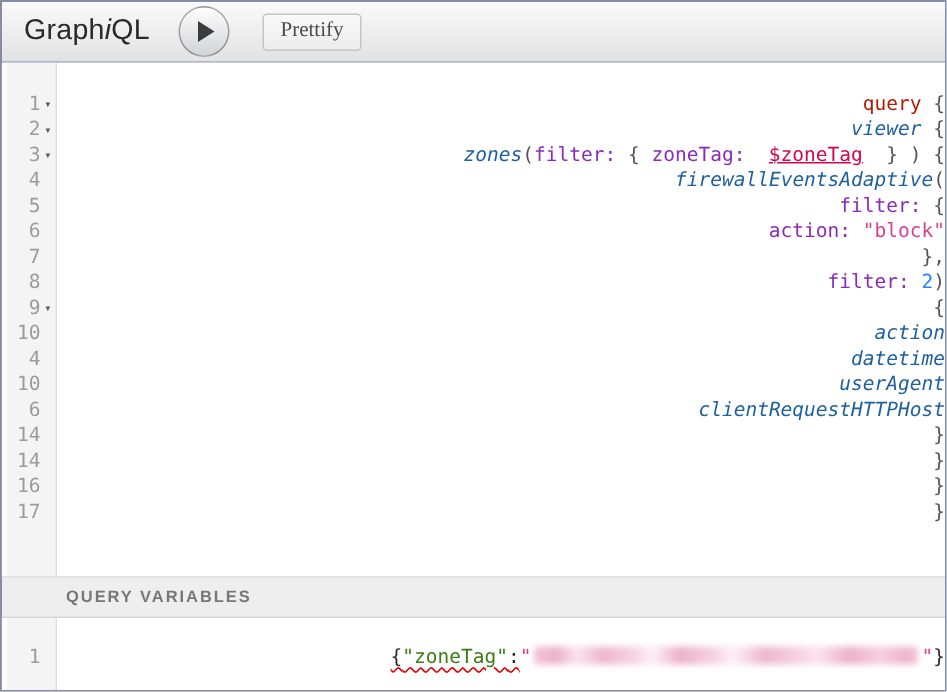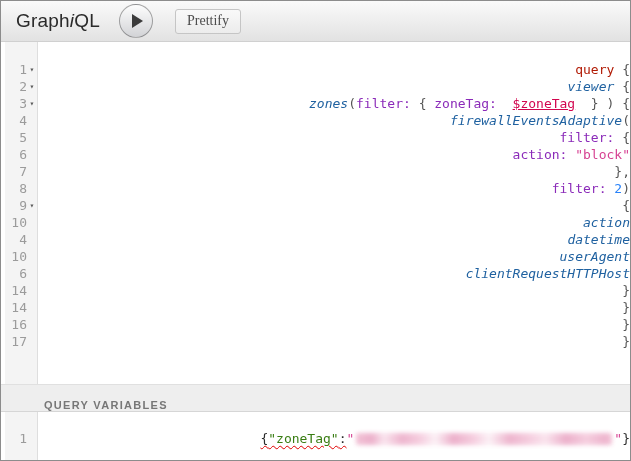--- a/index.html
+++ b/index.html
@@ -75,21 +75,21 @@
     border-radius:2px;margin:0 2px 2px 2px;filter:blur(2.2px);opacity:.85;
     background:linear-gradient(90deg,
       #f0b9d0 0%,#e9a3c2 6%,#f9e0eb 11%,#eba9c6 18%,#f4c6da 25%,
       #fbeef4 31%,#e9a3c2 38%,#f4c6da 46%,#fbeef4 52%,#eba9c6 60%,
       #f4c6da 68%,#f9e0eb 74%,#e9a3c2 82%,#f4c6da 90%,#eba9c6 97%,#f0b9d0 100%);
   }
   
   .var-title{
     flex:0 0 28px;height:28px;box-sizing:border-box;
     background:#eeeeee;border-top:1px solid #e0e0e0;border-bottom:1px solid #d6d6d6;
-    display:flex;align-items:flex-end;padding-left:43px;
+    display:flex;align-items:center;padding-left:43px;
     color:#777;font-size:11px;font-weight:bold;letter-spacing:1.3px;
     cursor:row-resize;
   }
 </style>
 </head>
 <body>
 
 <div class="app">
 
   <div class="topbar">

